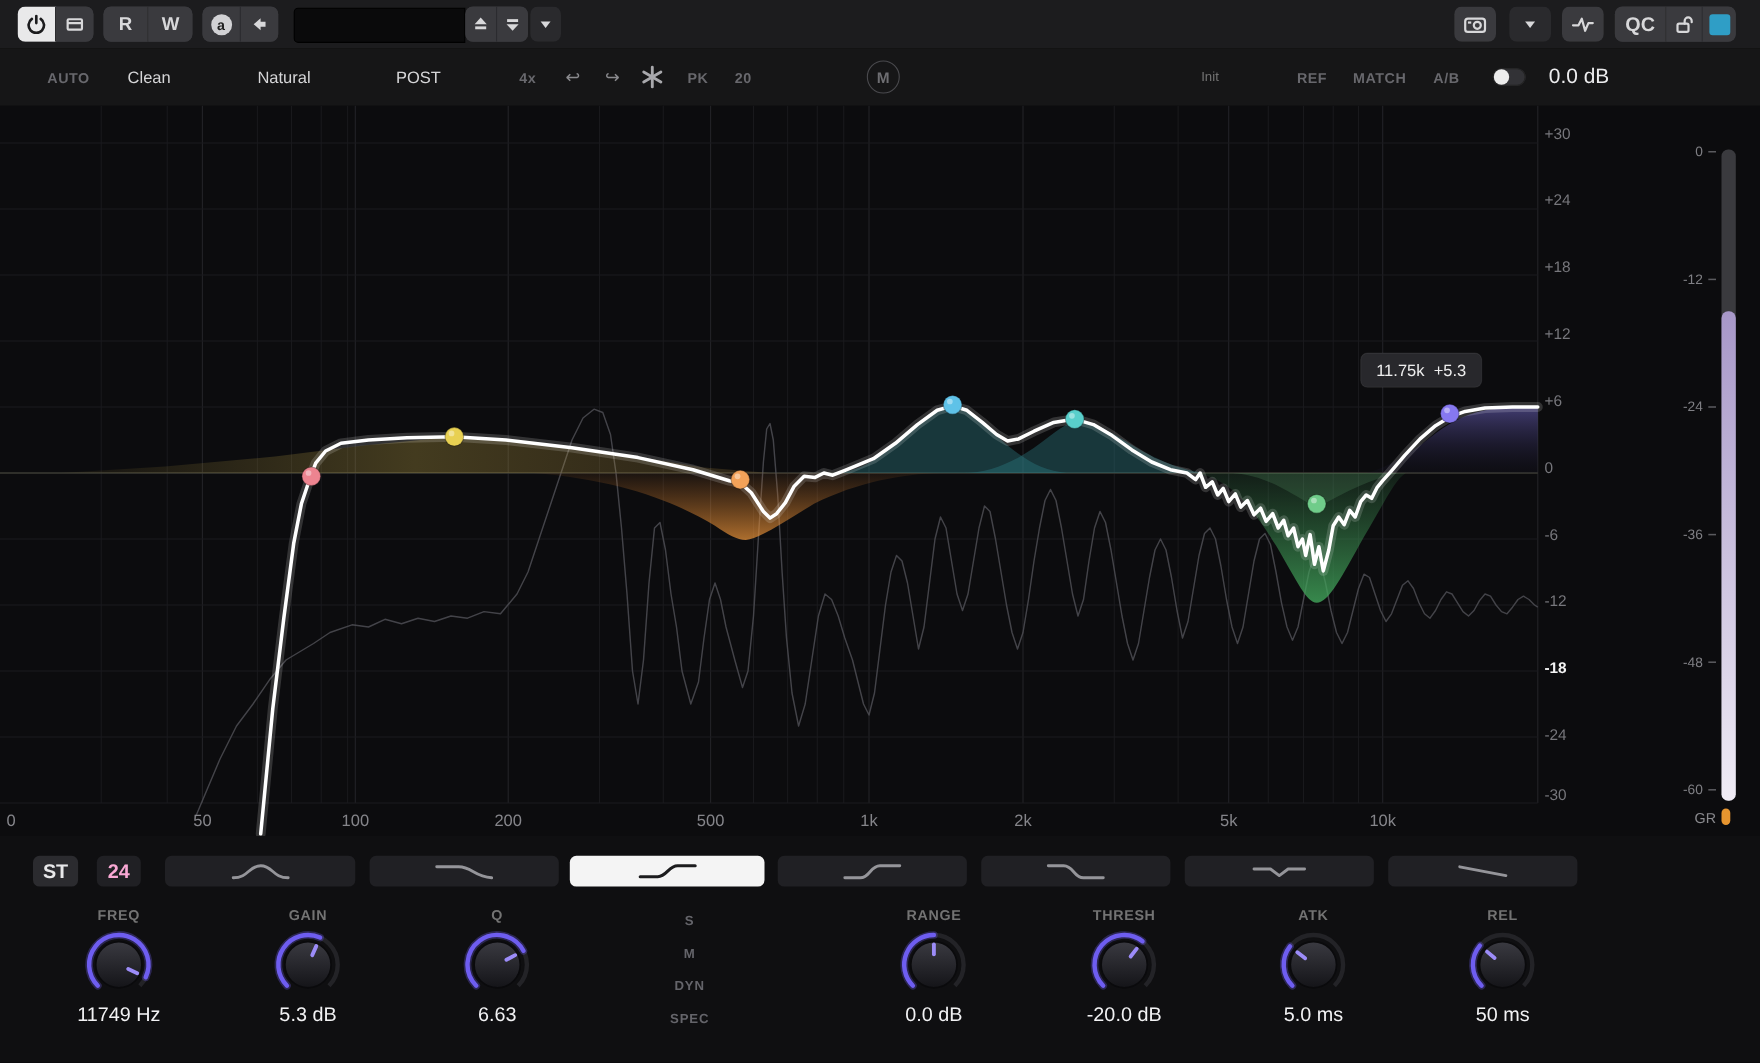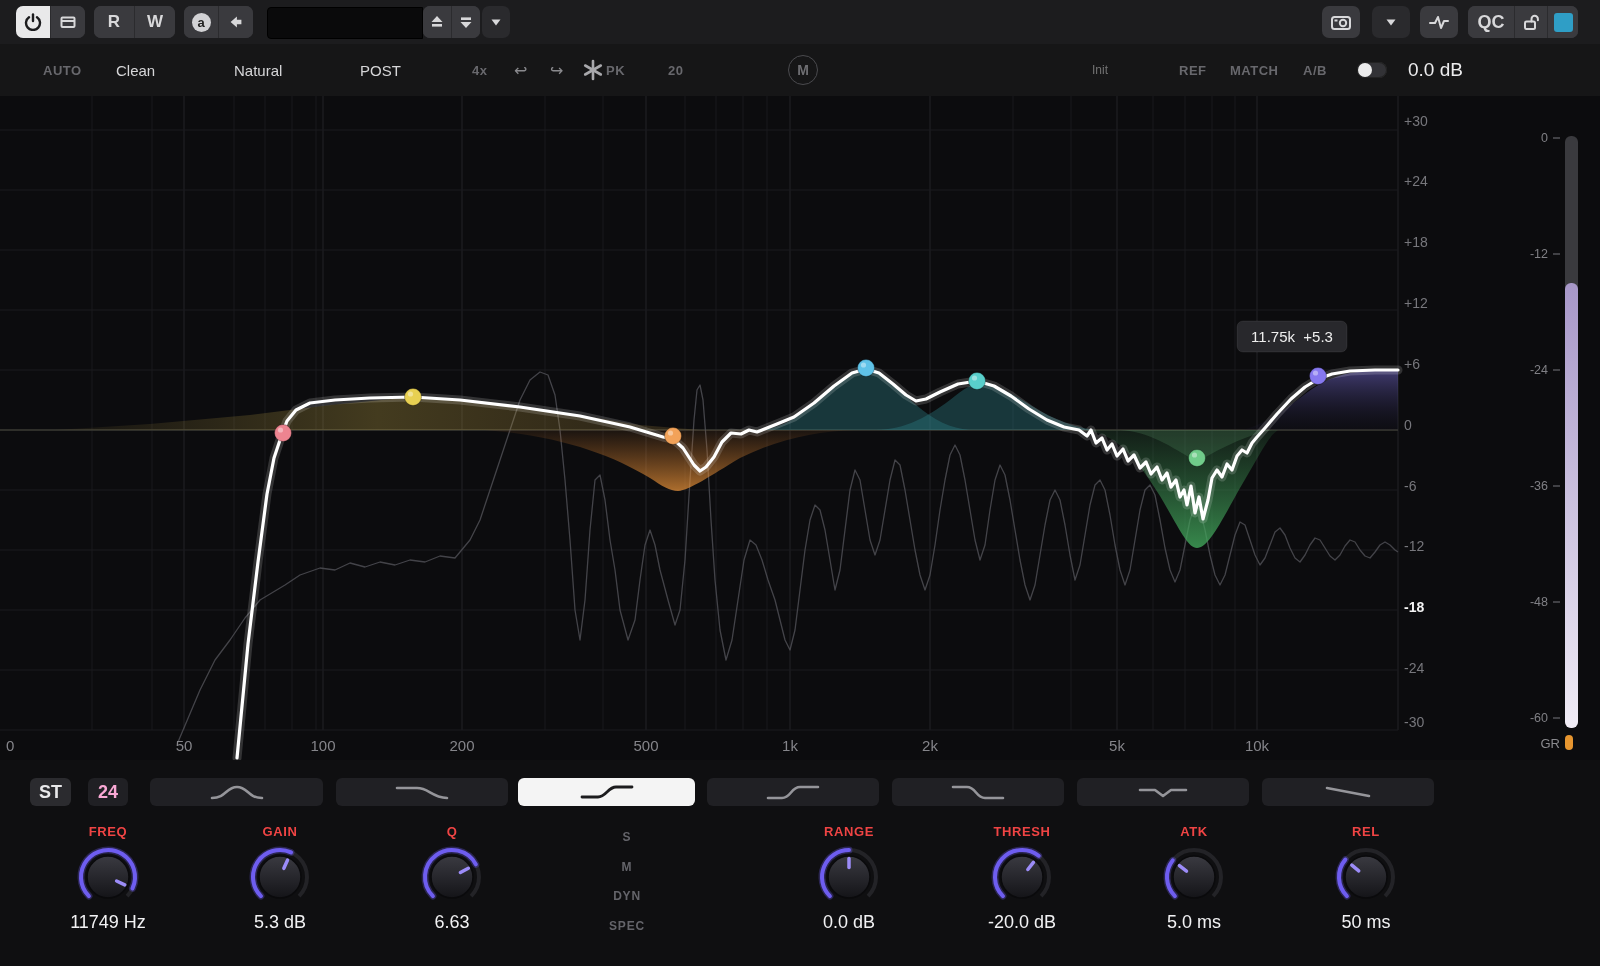--- a/index.html
+++ b/index.html
@@ -27,21 +27,21 @@
   .toggle .dot{position:absolute;left:1px;top:1px;width:14px;height:14px;border-radius:50%;background:#ececec;}
   .gain-read{font-size:19px;color:#ececee;}
   
   .graph{position:absolute;left:0;top:96px;}
   
   .panel{position:absolute;left:0;top:760px;width:1600px;height:206px;background:#0f0f11;}
   .pbtn{position:absolute;top:18px;height:28px;border-radius:6px;background:#202024;display:flex;align-items:center;justify-content:center;}
   .pbtn.on{background:#f4f4f4;}
   .pbtn .t{font-size:18px;color:#e8e8ea;font-weight:bold;}
   .pbtn .t.dim{color:#f9a8d4;}
-  .klabel{position:absolute;top:64px;height:16px;font-size:13px;font-weight:bold;color:#ef4444;letter-spacing:.6px;
+  .klabel{position:absolute;top:64px;height:16px;font-size:13px;font-weight:bold;color:#737373;letter-spacing:.6px;
           text-align:center;}
   .kvalue{position:absolute;top:152px;height:28px;font-size:18px;color:#f2f2f4;text-align:center;}
   .knob{position:absolute;top:84px;width:64px;height:64px;}
   .mode{position:absolute;left:577px;width:100px;text-align:center;font-size:12px;font-weight:bold;color:#64646a;letter-spacing:.8px;}
 </style>
 </head>
 <body>
 
 <div class="app">
 
@@ -144,21 +144,21 @@
     <div class="ph dim2" style="left:534px;font-size:16px">↪</div>
     <div class="ph" style="left:566px">
       <svg width="22" height="22" viewBox="0 0 22 22">
         <g stroke="#a8a8ac" stroke-width="2.6" stroke-linecap="round">
           <line x1="11" y1="2" x2="11" y2="20"></line>
           <line x1="3.2" y1="6.5" x2="18.8" y2="15.5"></line>
           <line x1="3.2" y1="15.5" x2="18.8" y2="6.5"></line>
         </g>
       </svg>
     </div>
-    <div class="ph dim" style="left:590px">PK</div>
+    <div class="ph dim" style="left:609px">PK</div>
     <div class="ph dim" style="left:652px">20</div>
     <div class="ph" style="left:772px">
       <span class="m-circle">M</span>
     </div>
     <div class="ph" style="left:1076px;font-size:12px;color:#737373">Init</div>
     <div class="ph dim" style="left:1163px">REF</div>
     <div class="ph dim" style="left:1214px">MATCH</div>
     <div class="ph dim" style="left:1287px">A/B</div>
     <div class="ph" style="left:1341px">
       <span class="toggle">

